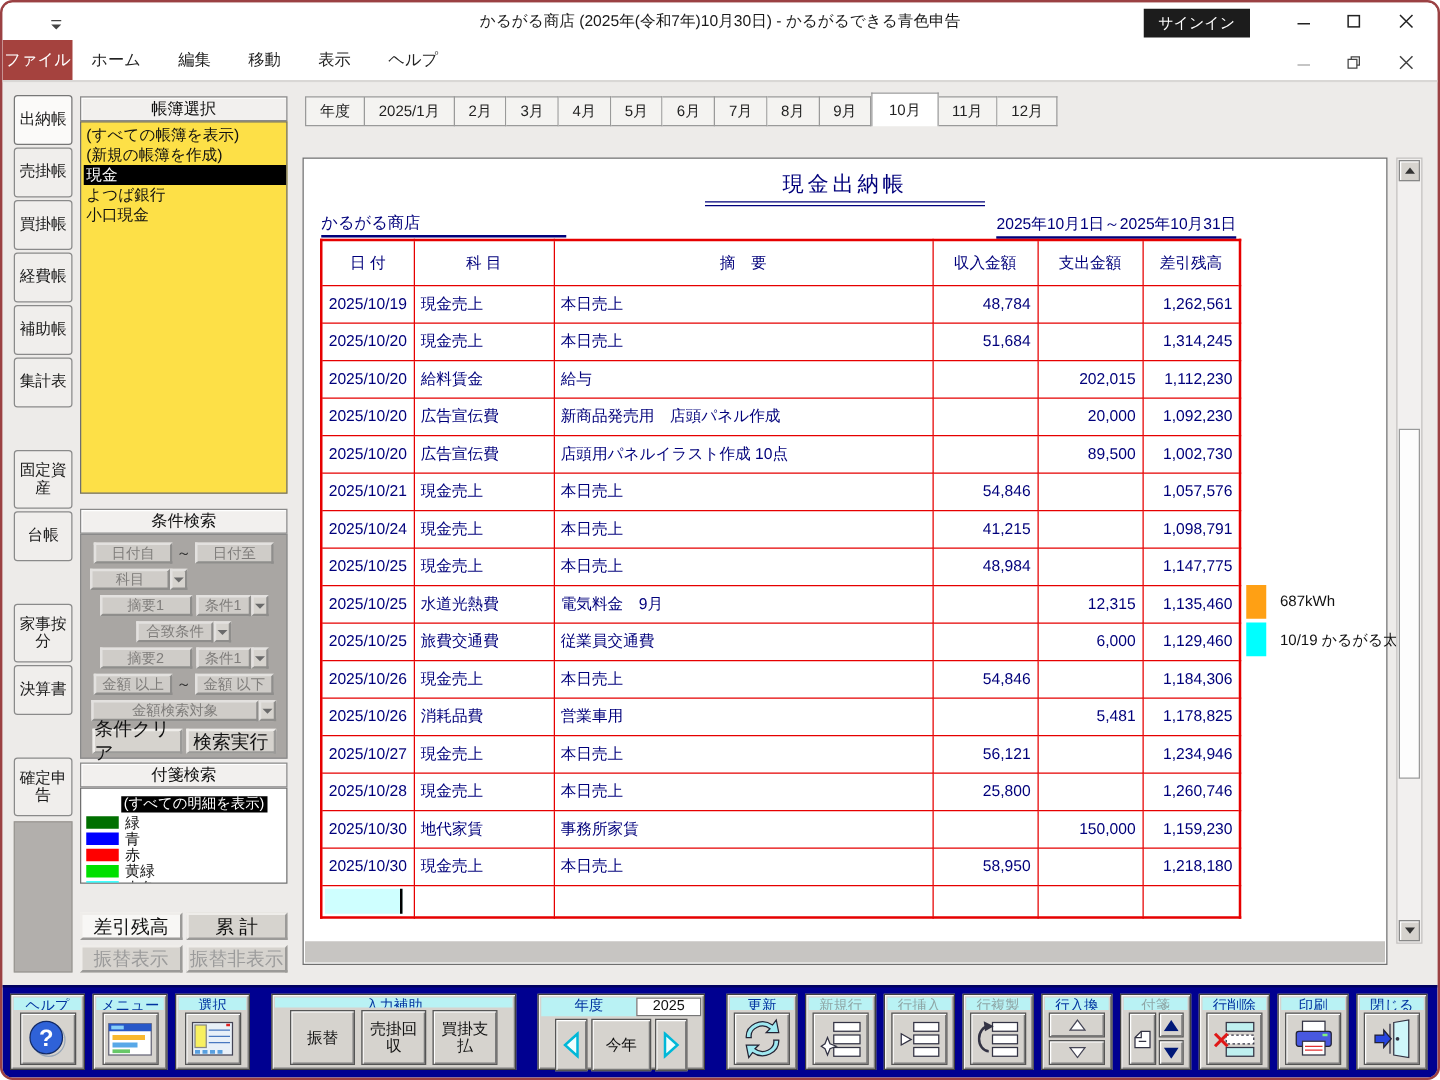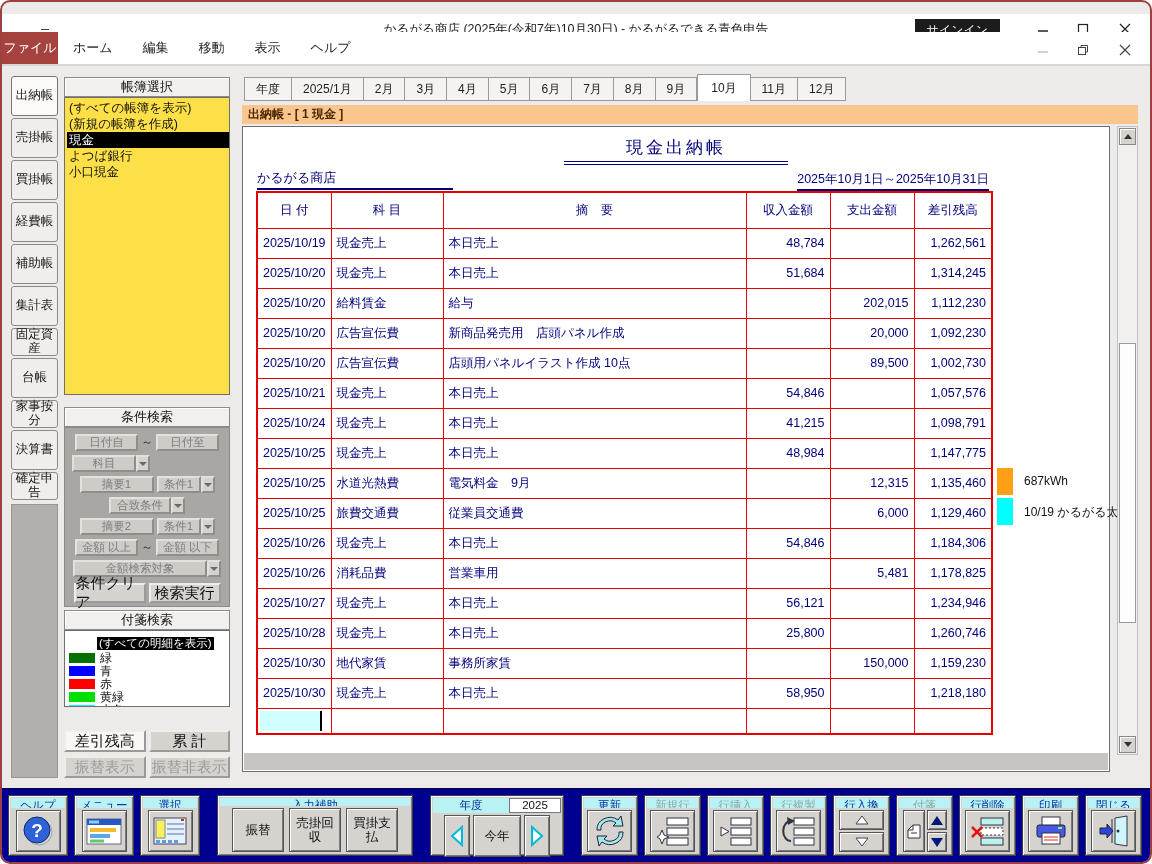--- a/index.html
+++ b/index.html
@@ -1,20 +1,20 @@
 <!DOCTYPE html>
 <html><head>
 <meta charset="utf-8">
 <style>
   * { margin:0; padding:0; box-sizing:border-box; }
   html,body { width:1152px; height:864px; background:#fff; font-family:"Liberation Sans",sans-serif; overflow:hidden; }
   .window { position:absolute; inset:0; border:2px solid #9B4143; border-radius:10px; overflow:hidden; background:#EDEBE9; }
 
   
-  #titlebar { position:absolute; top:0; left:0; right:0; height:30px; background:#fff;margin-top:12px; }
+  #titlebar { position:absolute; top:0; left:0; right:0; height:30px; background:#fff; }
   .qa-icon { position:absolute; left:36px; top:10px; cursor:default; }
   .win-title { position:absolute; left:0; right:0; top:7px; text-align:center; font-size:12.5px; color:#1a1a1a; }
   .signin { position:absolute; right:150px; top:5px; background:#1C1C1C; color:#fff; font-size:12px; padding:3px 12px; }
   .tctl { position:absolute; top:4px; width:30px; height:22px; display:flex; align-items:center; justify-content:center; }
   .tctl.min { right:92px; } .tctl.max { right:52px; } .tctl.cls { right:10px; }
 
   
   #menubar { position:absolute; top:30px; left:0; right:0; height:34px; background:#fff; border-bottom:2px solid #D9D7D5; display:flex; align-items:stretch; }
   .file-tab { width:56px; background:#A5423E; color:#fff; font-size:13px; display:flex; align-items:center; justify-content:center; }
   .menu-item { padding:0 15px; font-size:13px; color:#222; display:flex; align-items:center; }
@@ -22,21 +22,21 @@
   .mctl.min { right:92px; opacity:.45; } .mctl.rst { right:52px; } .mctl.cls { right:10px; }
 
   
   #content { position:absolute; top:64px; left:0; right:0; bottom:74px; background:#EDEBE9; }
 
   
   .tabstrip { position:absolute; left:9px; top:10px; width:47px; height:702px; display:flex; flex-direction:column; }
   .side-tab { height:40px; margin-bottom:2px; background:#F0EEEC; border:1px solid #8a8a8a; border-radius:3px;
               font-size:12.5px; color:#1a1a1a; display:flex; align-items:center; justify-content:center; text-align:center;
               line-height:1.1; word-break:break-all; padding:1px 3px; }
-  .side-tab.tall { height:28px; }
+  .side-tab.tall { height:47px;margin-top:32px; }
   .side-tab.selected { background:#FBFAF9; border-color:#777; }
   .strip-fill { flex:1; background:#B2AFAC; border:1px solid #9a9793; margin-top:2px; }
 
   
   .phead { height:20px; background:#F2F0EE; border:1px solid #8a8a8a; box-shadow:inset 1px 1px 0 #fff;
            font-size:13px; color:#111; text-align:center; line-height:18px; }
   .ledger { position:absolute; left:62px; top:11px; width:166px; }
   .ledger-list { height:298px; background:#fde047; border:1px solid #6f6f6f; overflow:hidden; padding:2px 0 0 2px; }
   .ledger-item { font-size:12.5px; color:#111; line-height:16px; white-space:nowrap; padding:0 2px; }
   .ledger-item.selected { background:#000; color:#fff; }
@@ -325,21 +325,20 @@
         <div class="mtab">5月</div>
         <div class="mtab">6月</div>
         <div class="mtab">7月</div>
         <div class="mtab">8月</div>
         <div class="mtab">9月</div>
         <div class="mtab selected">10月</div>
         <div class="mtab">11月</div>
         <div class="mtab">12月</div>
     </div>
 
-    <div class="crumb">出納帳 - [ 1 現金 ]</div>
 
     <div class="sheet">
       <div class="sheet-title">現金出納帳</div>
       <div class="company">かるがる商店</div>
       <div class="period">2025年10月1日～2025年10月31日</div>
       <table class="grid">
         <colgroup>
             <col style="width:74px">
             <col style="width:112px">
             <col style="width:303px">

